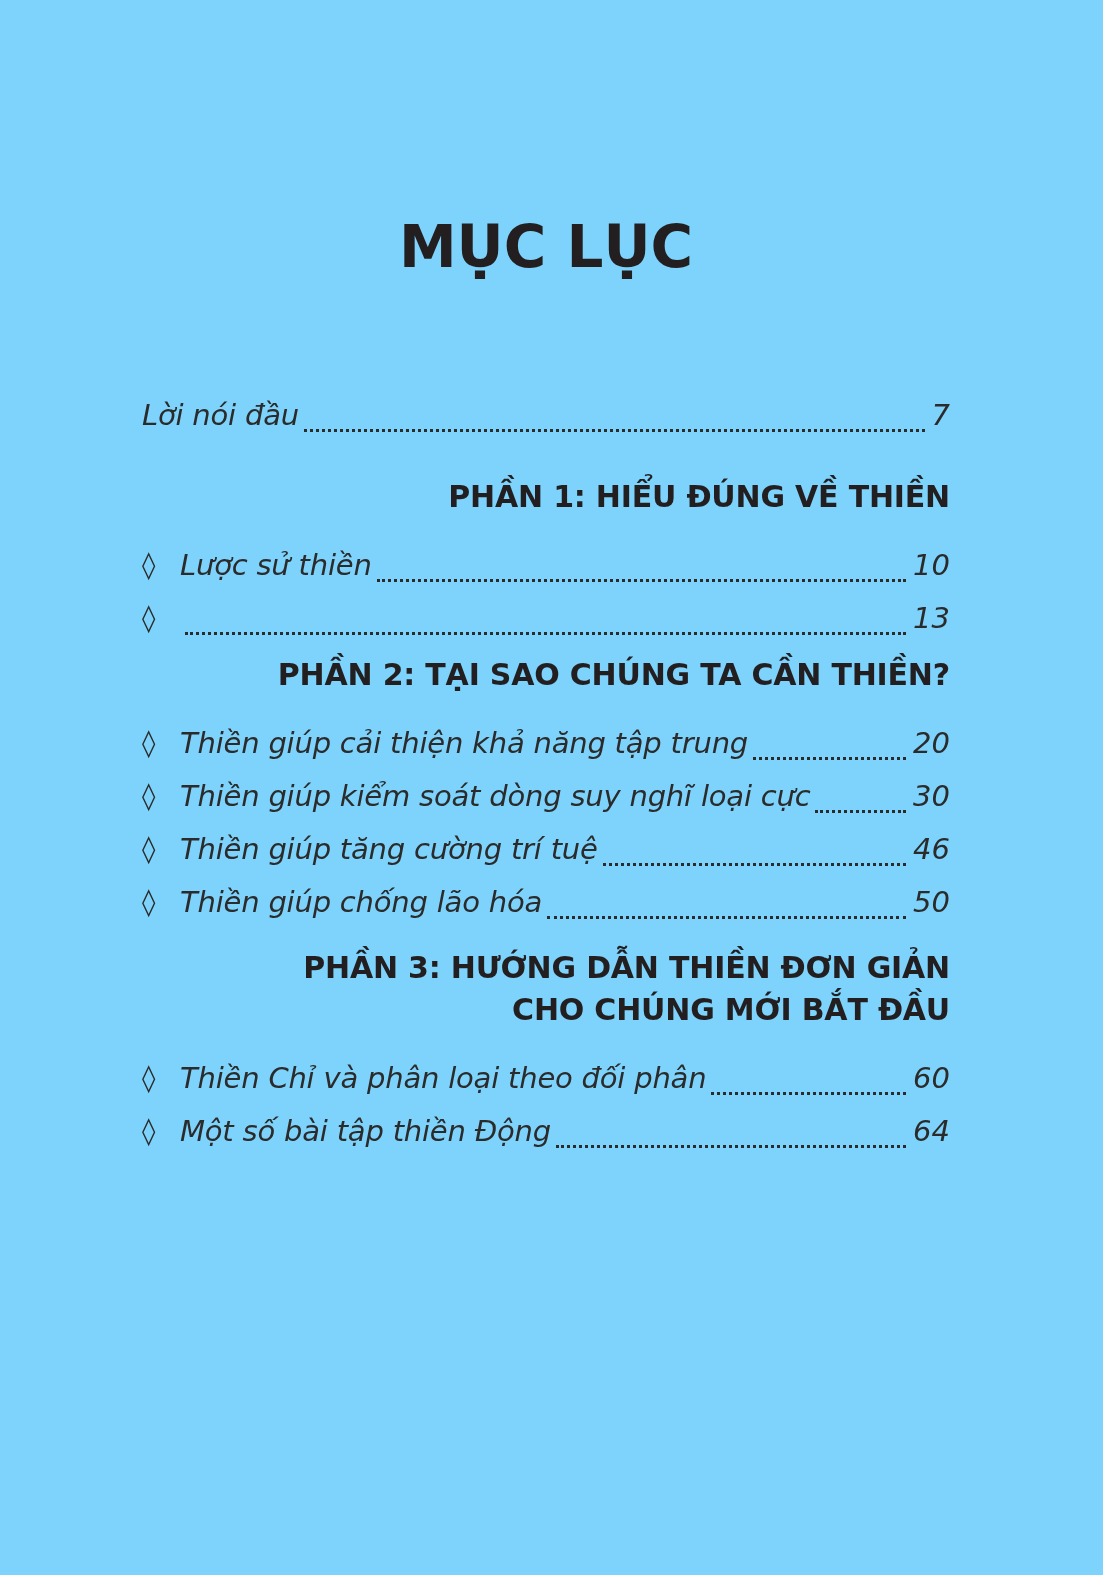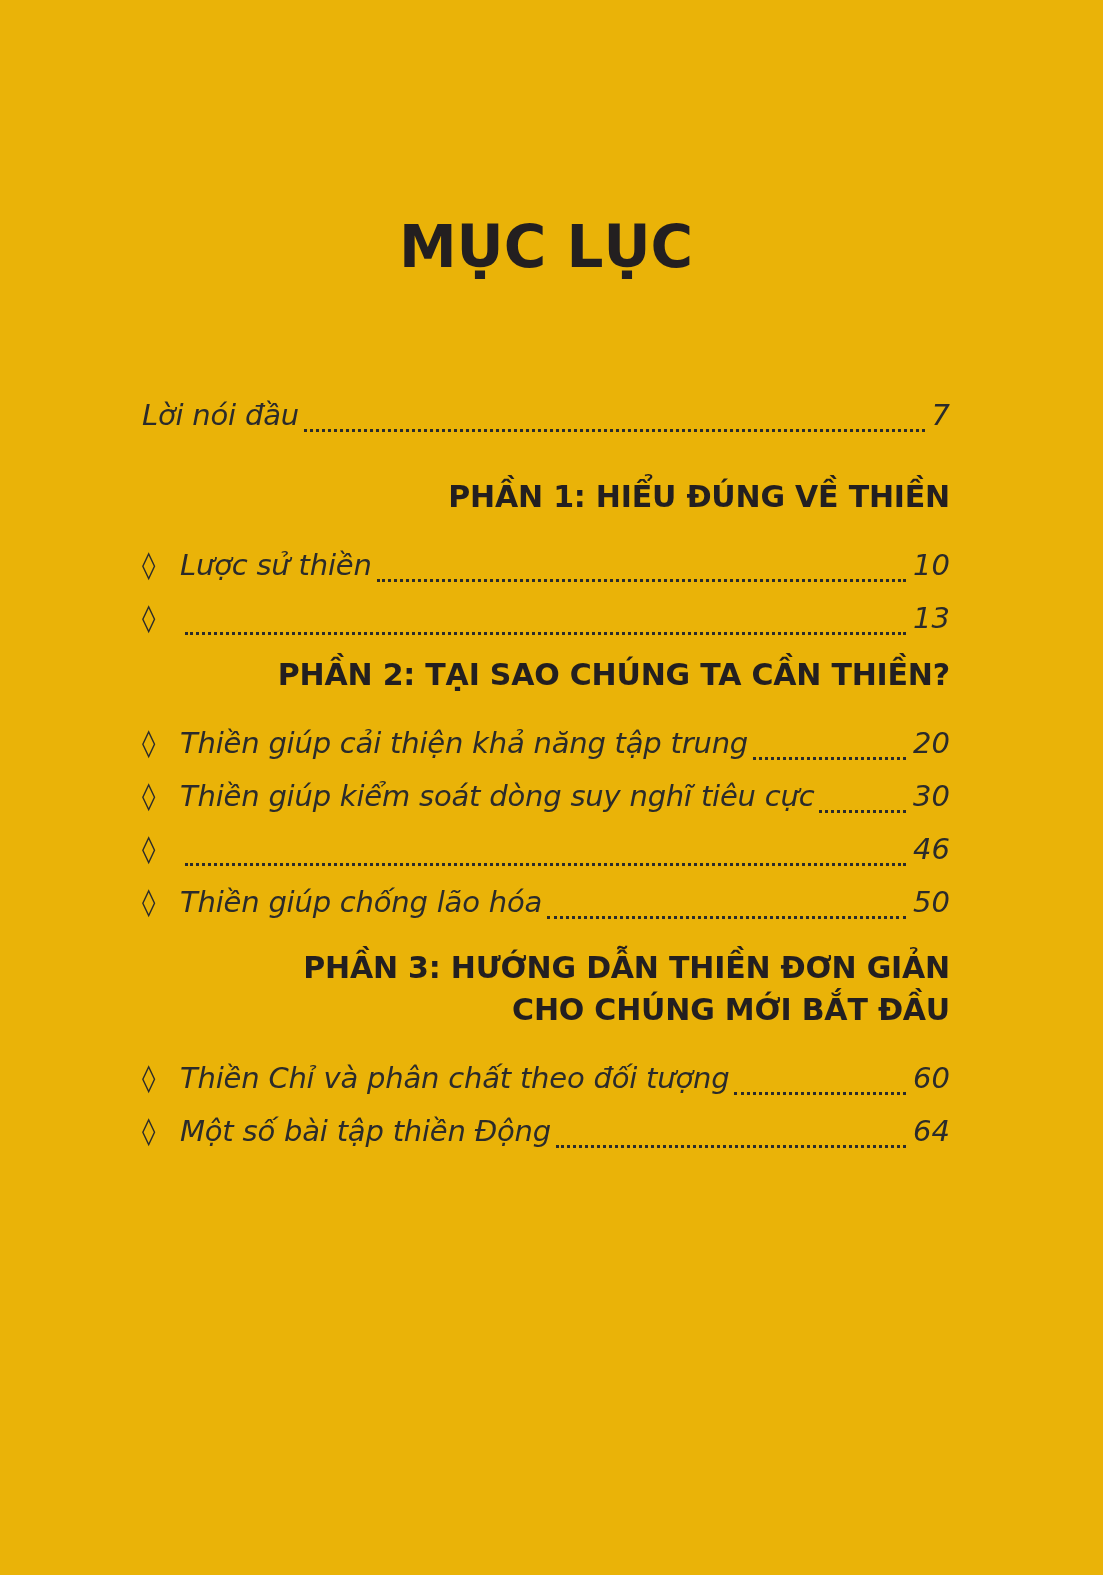--- a/index.html
+++ b/index.html
@@ -12,21 +12,21 @@
     height: 1575px;
     font-family: "DejaVu Sans", "Liberation Sans", sans-serif;
     color: #231f20;
     overflow: hidden;
   }
   .page {
     box-sizing: border-box;
     width: 1103px;
     height: 1575px;
     padding: 0 153px 0 142px;
-    background: #eab308;
+    background: #7dd3fc;
   }
   .title {
     margin: 0;
     padding-top: 212px;
     text-align: center;
     font-size: 58px;
     font-weight: 800;
     letter-spacing: 0px;
     line-height: 70px;
     color: #231f20;
@@ -114,45 +114,46 @@
     </h2>
     <div class="items">
       <div class="toc-row">
         <span class="bullet">◊</span>
         <span class="label">Thiền giúp cải thiện khả năng tập trung</span>
         <span class="leader"></span>
         <span class="pagenum">20</span>
       </div>
       <div class="toc-row">
         <span class="bullet">◊</span>
-        <span class="label">Thiền giúp kiểm soát dòng suy nghĩ tiêu cực</span>
+        <span class="label">Thiền giúp kiểm soát dòng suy nghĩ loại cực</span>
         <span class="leader"></span>
         <span class="pagenum">30</span>
       </div>
       <div class="toc-row">
         <span class="bullet">◊</span>
+        <span class="label">Thiền giúp tăng cường trí tuệ</span>
         <span class="leader"></span>
         <span class="pagenum">46</span>
       </div>
       <div class="toc-row">
         <span class="bullet">◊</span>
         <span class="label">Thiền giúp chống lão hóa</span>
         <span class="leader"></span>
         <span class="pagenum">50</span>
       </div>
     </div>
 
     <h2 class="section-heading sec3">
       <span class="hline">PHẦN 3: HƯỚNG DẪN THIỀN ĐƠN GIẢN</span>
       <span class="hline">CHO CHÚNG MỚI BẮT ĐẦU</span>
     </h2>
     <div class="items">
       <div class="toc-row">
         <span class="bullet">◊</span>
-        <span class="label">Thiền Chỉ và phân chất theo đối tượng</span>
+        <span class="label">Thiền Chỉ và phân loại theo đối phân</span>
         <span class="leader"></span>
         <span class="pagenum">60</span>
       </div>
       <div class="toc-row">
         <span class="bullet">◊</span>
         <span class="label">Một số bài tập thiền Động</span>
         <span class="leader"></span>
         <span class="pagenum">64</span>
       </div>
     </div>

